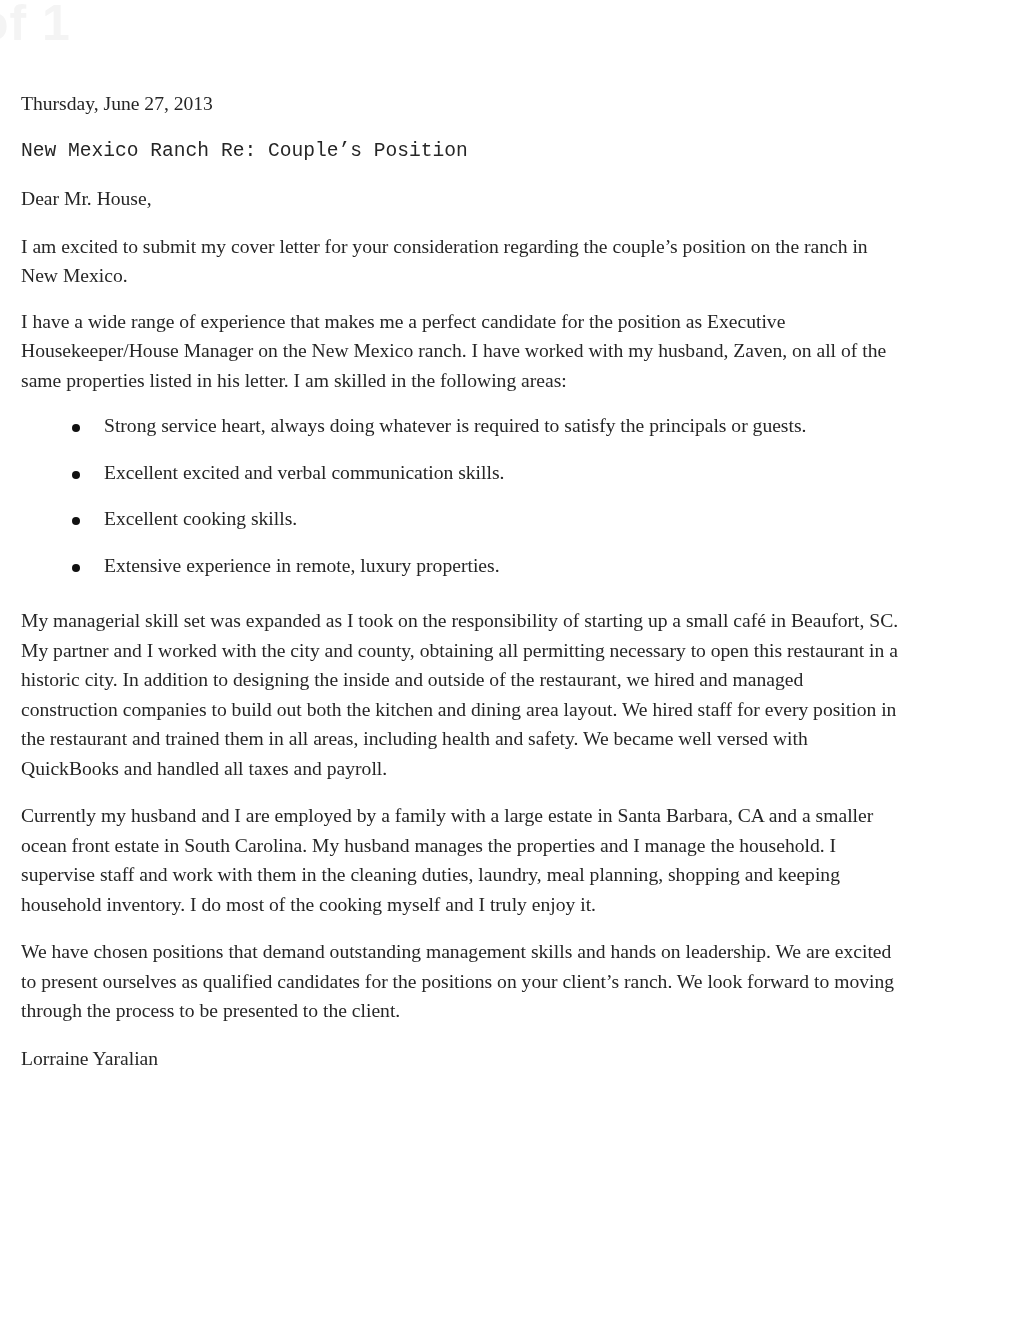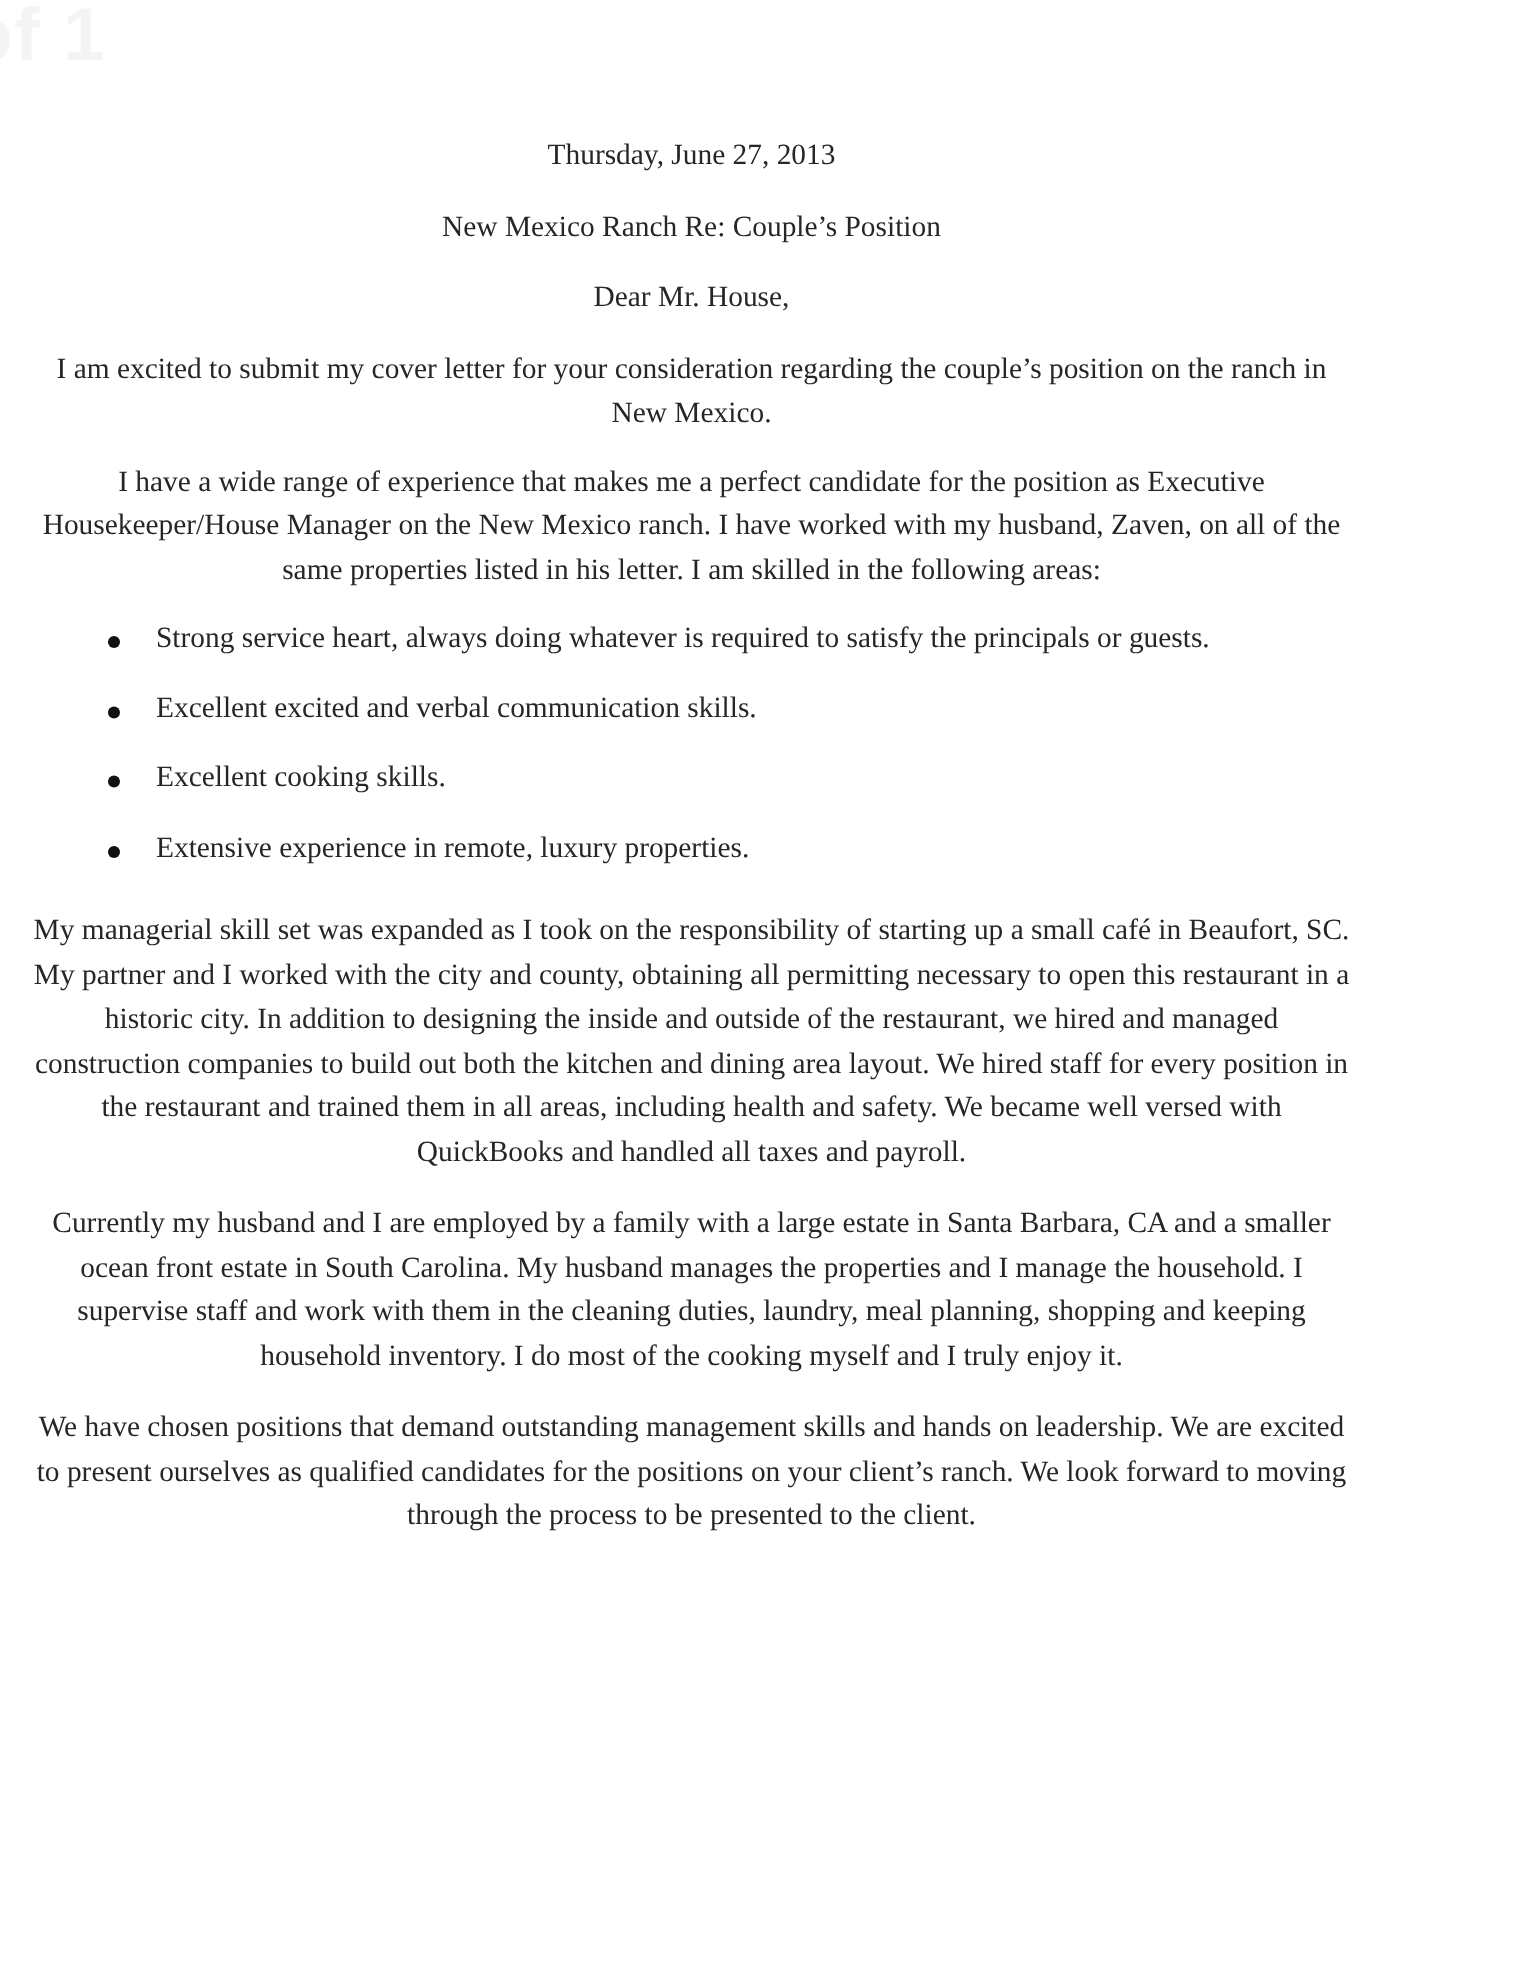--- a/index.html
+++ b/index.html
@@ -30,24 +30,23 @@
     .letter {
       position: absolute;
       left: 21px;
       top: 89px;
       width: 880px;
       font-size: 19.6px;
       line-height: 29.5px;
     }
     .letter p {
       margin: 0;
-      text-align: center;
     }
     .date { margin-bottom: 18px !important; }
-    .subject { margin-bottom: 18px !important; }
+    .subject { margin-bottom: 18px !important; font-family: Liberation Mono, monospace; }
     .salutation { margin-bottom: 18px !important; }
     .para { margin-bottom: 18px !important; }
     .para-intro { margin-bottom: 16px !important; }
     .para-skills { margin-bottom: 14px !important; }
     ul.skills {
       list-style: none;
       margin: 0 0 25px 0;
       padding: 0;
     }
     ul.skills li {
@@ -98,13 +97,14 @@
     </li>
     <li>
       <span class="bullet"></span>
       <span>Extensive experience in remote, luxury properties.</span>
     </li>
   </ul>
 
   <p class="para">My managerial skill set was expanded as I took on the responsibility of starting up a small café in Beaufort, SC. My partner and I worked with the city and county, obtaining all permitting necessary to open this restaurant in a historic city. In addition to designing the inside and outside of the restaurant, we hired and managed construction companies to build out both the kitchen and dining area layout.  We hired staff for every position in the restaurant and trained them in all areas, including health and safety.  We became well versed with QuickBooks and handled all taxes and payroll.</p>
   <p class="para">Currently my husband and I are employed by a family with a large estate in Santa Barbara, CA and a smaller ocean front estate in South Carolina. My husband manages the properties and I manage the household.  I supervise staff and work with them in the cleaning duties, laundry, meal planning, shopping and keeping household inventory.  I do most of the cooking myself and I truly enjoy it.</p>
   <p class="para">We have chosen positions that demand outstanding management skills and hands on leadership. We are excited to present ourselves as qualified candidates for the positions on your client’s ranch. We look forward to moving through the process to be presented to the client.</p>
+  <p class="signature">Lorraine Yaralian</p>
 </div>
 
 </body></html>

